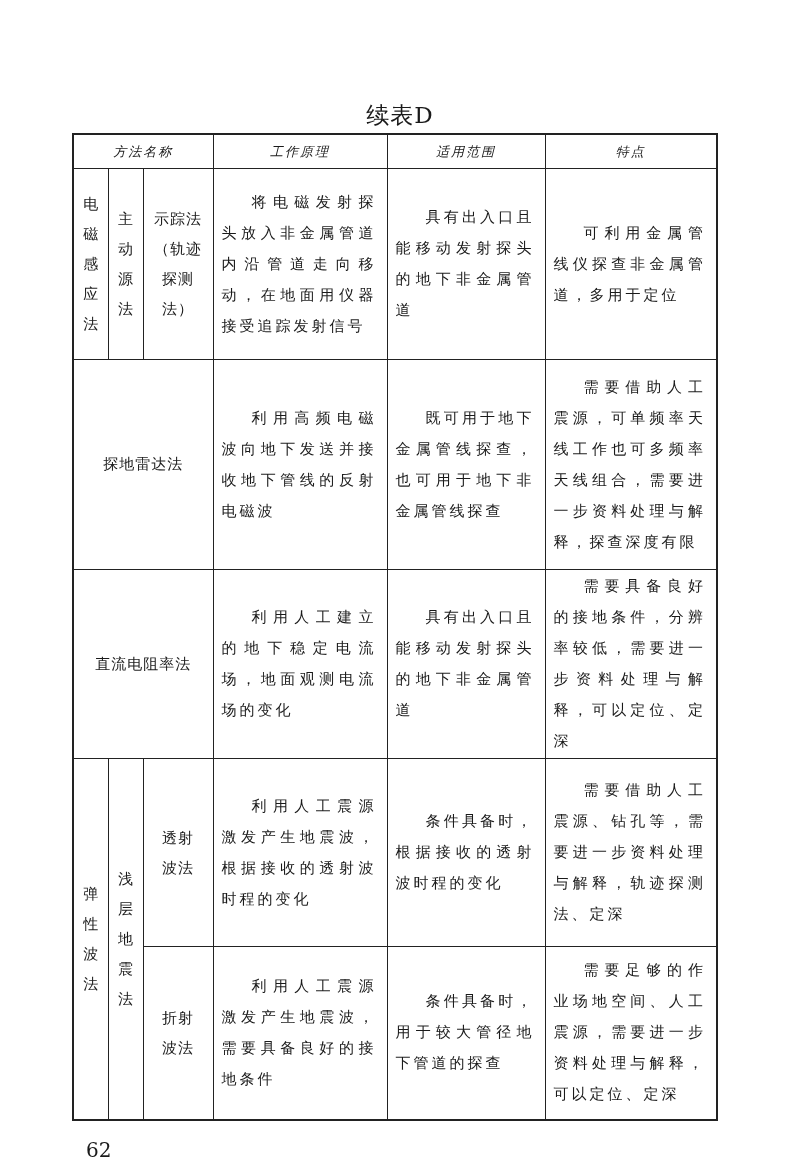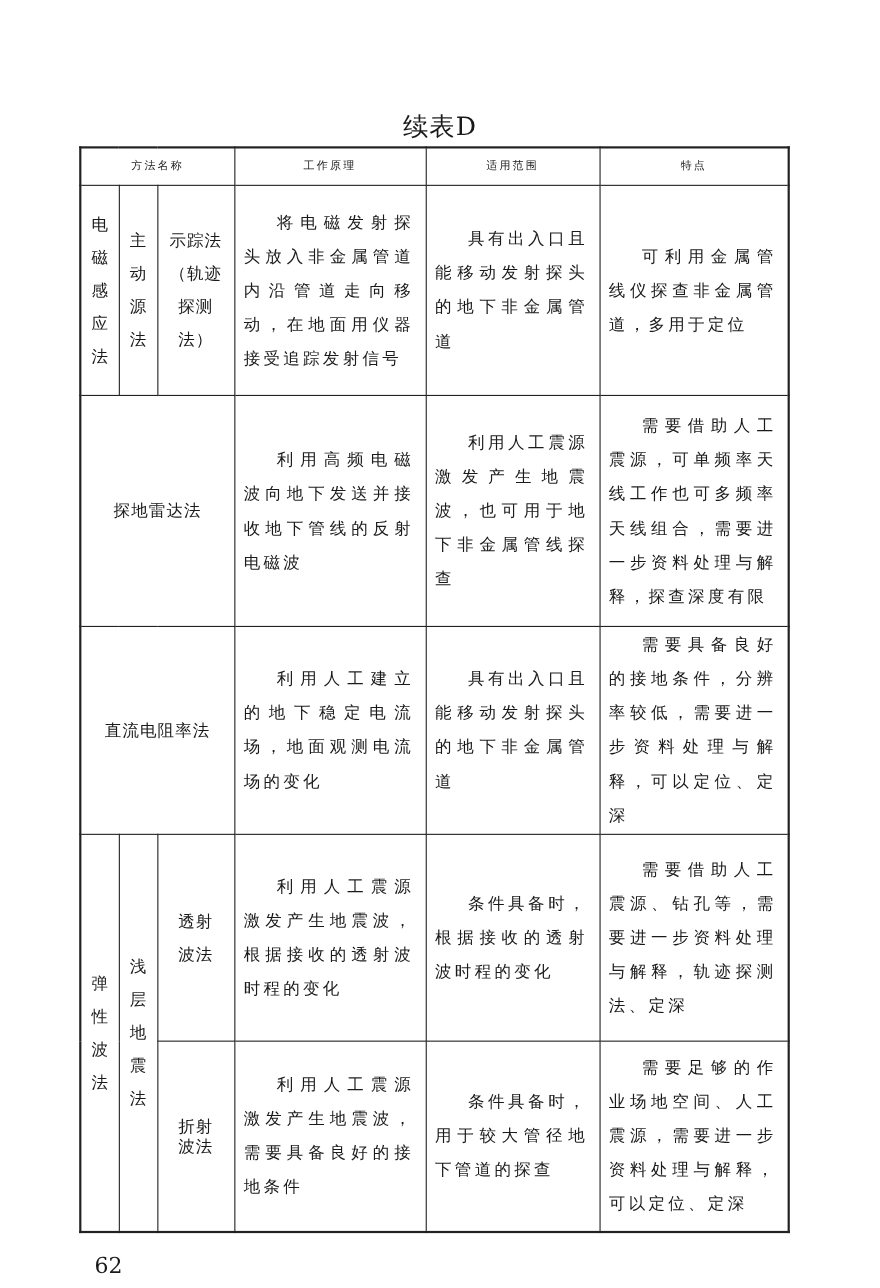--- a/index.html
+++ b/index.html
@@ -2,21 +2,21 @@
 <html><head>
 <meta charset="utf-8">
 <style>
   html, body { margin:0; padding:0; }
   body { width:800px; height:1171px; background:#ffffff; position:relative; overflow:hidden;
          font-family:"DejaVu Serif","Liberation Serif",serif; color:#1a1a1a; }
   .caption { position:absolute; top:100px; left:0; width:800px; text-align:center; font-size:23px; letter-spacing:1px; }
   table { position:absolute; left:72px; top:133px; border-collapse:collapse; table-layout:fixed; }
   td { border:1.5px solid #222; padding:0; vertical-align:middle; font-size:15px; line-height:31px; }
   table { border:2px solid #222; }
-  .hdr td { height:33px; text-align:center; font-size:10px; letter-spacing:2px; }
+  .hdr td { height:33px; text-align:center; font-size:13px; letter-spacing:2px;font-style:italic; }
   .vert { text-align:center; line-height:30px; }
   .vert span { display:block; }
   .name { text-align:center; letter-spacing:1px; }
   .para { padding:0 10px 0 8px; text-indent:2em; text-align:justify; letter-spacing:3px; }
   .pagenum { position:absolute; left:86px; top:1138px; font-size:20px; }
 </style>
 </head>
 <body>
 
 <div class="caption">续表D</div>
@@ -54,21 +54,21 @@
     </td>
     <td class="name" style="padding:0 4px;line-height:30px;">示踪法（轨迹探测法）</td>
     <td class="para">将电磁发射探头放入非金属管道内沿管道走向移动，在地面用仪器接受追踪发射信号</td>
     <td class="para">具有出入口且能移动发射探头的地下非金属管道</td>
     <td class="para">可利用金属管线仪探查非金属管道，多用于定位</td>
   </tr>
 
   <tr style="height:210px">
     <td colspan="3" class="name">探地雷达法</td>
     <td class="para">利用高频电磁波向地下发送并接收地下管线的反射电磁波</td>
-    <td class="para">利用人工震源激发产生地震波，也可用于地下非金属管线探查</td>
+    <td class="para">既可用于地下金属管线探查，也可用于地下非金属管线探查</td>
     <td class="para">需要借助人工震源，可单频率天线工作也可多频率天线组合，需要进一步资料处理与解释，探查深度有限</td>
   </tr>
 
   <tr style="height:189px">
     <td colspan="3" class="name">直流电阻率法</td>
     <td class="para">利用人工建立的地下稳定电流场，地面观测电流场的变化</td>
     <td class="para">具有出入口且能移动发射探头的地下非金属管道</td>
     <td class="para">需要具备良好的接地条件，分辨率较低，需要进一步资料处理与解释，可以定位、定深</td>
   </tr>
 
@@ -86,21 +86,21 @@
           <span>震</span>
           <span>法</span>
     </td>
     <td class="name" style="padding:0 14px;line-height:30px;">透射波法</td>
     <td class="para">利用人工震源激发产生地震波，根据接收的透射波时程的变化</td>
     <td class="para">条件具备时，根据接收的透射波时程的变化</td>
     <td class="para">需要借助人工震源、钻孔等，需要进一步资料处理与解释，轨迹探测法、定深</td>
   </tr>
 
   <tr style="height:173px">
-    <td class="name" style="padding:0 14px;line-height:18px;">折射波法</td>
+    <td class="name" style="padding:0 14px;line-height:30px;">折射波法</td>
     <td class="para">利用人工震源激发产生地震波，需要具备良好的接地条件</td>
     <td class="para">条件具备时，用于较大管径地下管道的探查</td>
     <td class="para">需要足够的作业场地空间、人工震源，需要进一步资料处理与解释，可以定位、定深</td>
   </tr>
 </tbody>
   </table>
 
 <div class="pagenum">62</div>
 
 </body></html>

